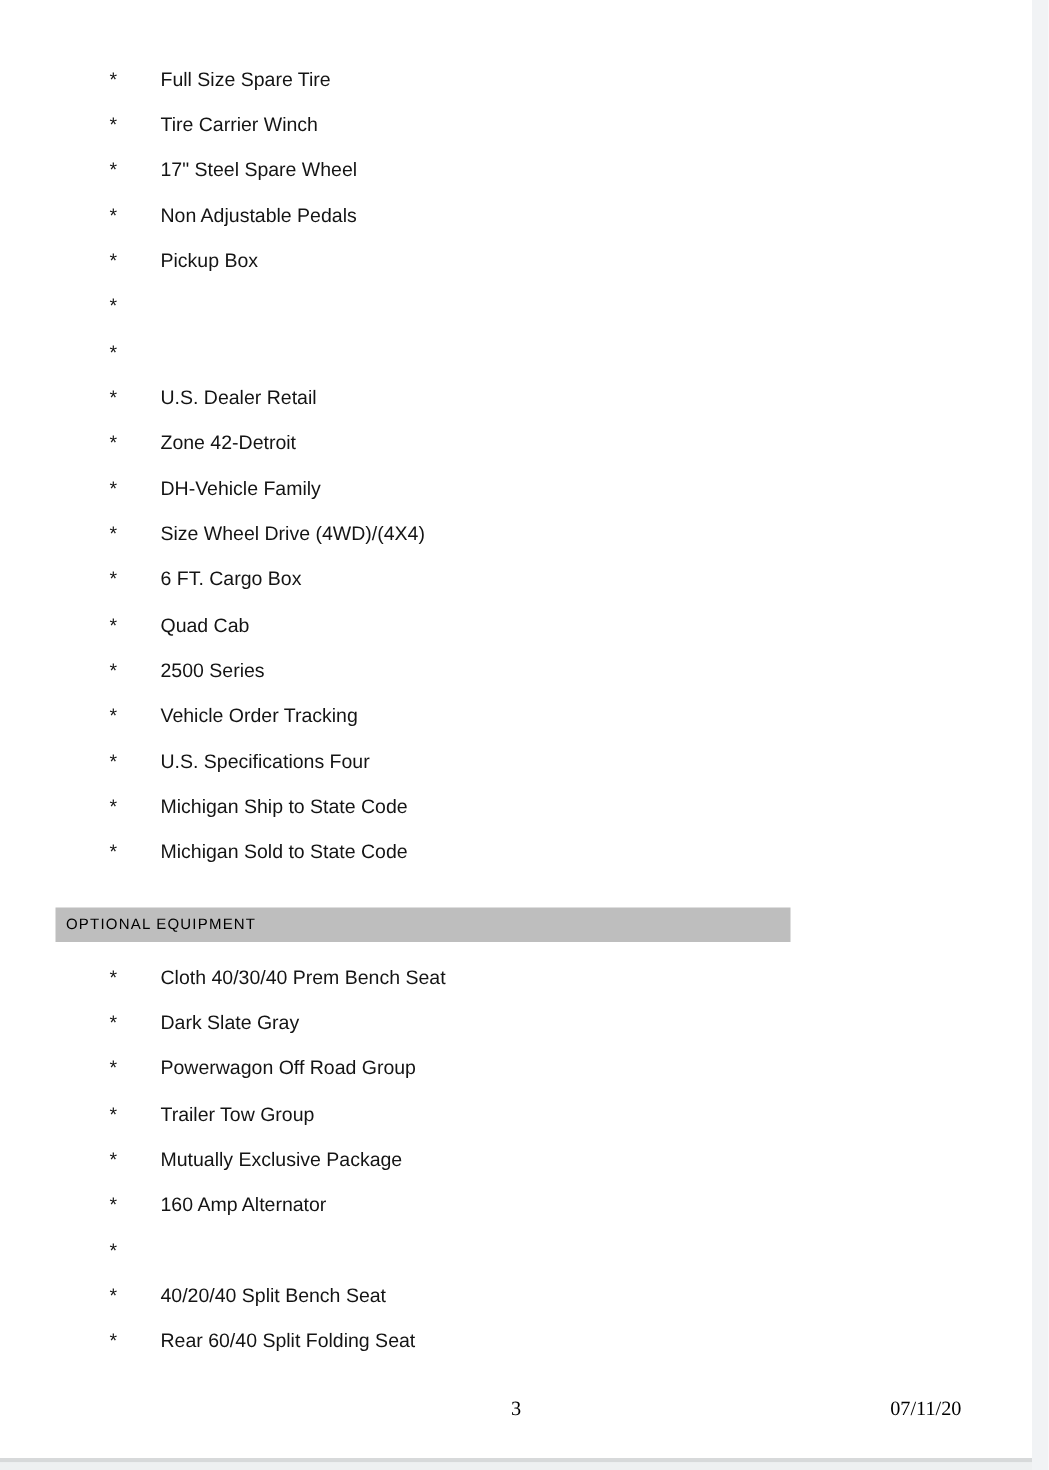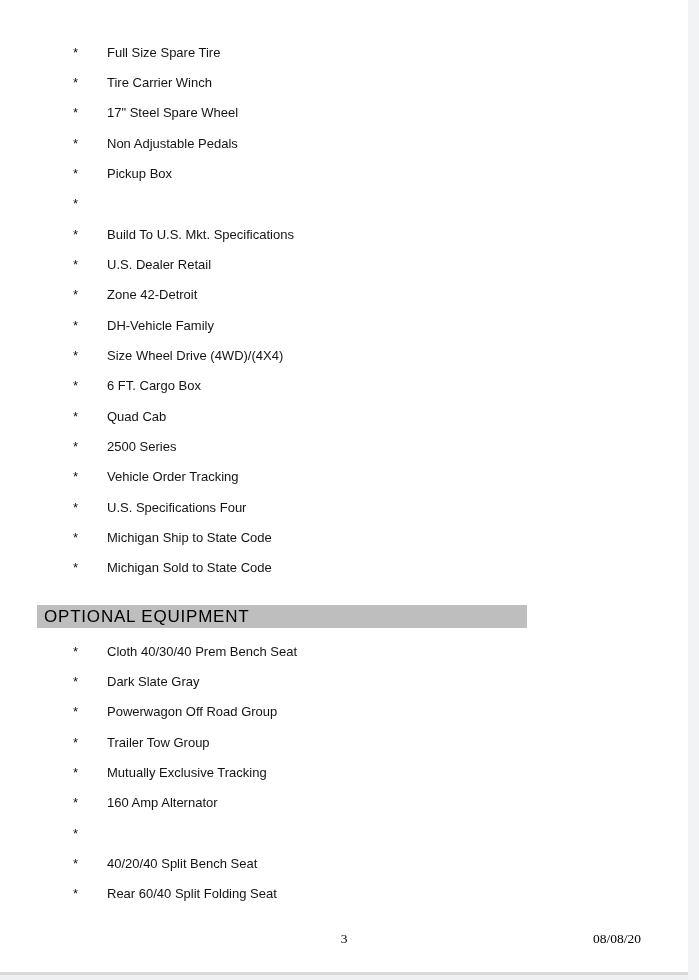--- a/index.html
+++ b/index.html
@@ -59,21 +59,21 @@
     font-size:13px;
     color:var(--body-text);
   }
   
   .section-header{
     position:absolute;left:37px;top:605px;
     width:490px;height:23px;
     box-sizing:border-box;
     background:var(--section-header-bg);
     color:#000;
-    font-size:17px;
+    font-size:10px;
     letter-spacing:0.8px;
     display:flex;align-items:center;
     padding-left:7px;
   }
   
   .footer{
     position:absolute;left:0;top:931px;
     width:688px;height:16px;
     font-family:"Liberation Serif", serif;
     font-size:13.5px;
@@ -92,50 +92,50 @@
 
 <div class="page">
 
   <div class="equipment-list standard">
       <div class="item"><span class="bullet">*</span><span class="item-text">Full Size Spare Tire</span></div>
       <div class="item"><span class="bullet">*</span><span class="item-text">Tire Carrier Winch</span></div>
       <div class="item"><span class="bullet">*</span><span class="item-text">17" Steel Spare Wheel</span></div>
       <div class="item"><span class="bullet">*</span><span class="item-text">Non Adjustable Pedals</span></div>
       <div class="item"><span class="bullet">*</span><span class="item-text">Pickup Box</span></div>
       <div class="item"><span class="bullet">*</span></div>
-      <div class="item"><span class="bullet">*</span><span class="item-text">Build To U.S. Mkt. Specifications</span></div>
+      <div class="item"><span class="bullet">*</span></div>
       <div class="item"><span class="bullet">*</span><span class="item-text">U.S. Dealer Retail</span></div>
       <div class="item"><span class="bullet">*</span><span class="item-text">Zone 42-Detroit</span></div>
       <div class="item"><span class="bullet">*</span><span class="item-text">DH-Vehicle Family</span></div>
       <div class="item"><span class="bullet">*</span><span class="item-text">Size Wheel Drive (4WD)/(4X4)</span></div>
       <div class="item"><span class="bullet">*</span><span class="item-text">6 FT. Cargo Box</span></div>
       <div class="item"><span class="bullet">*</span><span class="item-text">Quad Cab</span></div>
       <div class="item"><span class="bullet">*</span><span class="item-text">2500 Series</span></div>
       <div class="item"><span class="bullet">*</span><span class="item-text">Vehicle Order Tracking</span></div>
       <div class="item"><span class="bullet">*</span><span class="item-text">U.S. Specifications Four</span></div>
       <div class="item"><span class="bullet">*</span><span class="item-text">Michigan Ship to State Code</span></div>
       <div class="item"><span class="bullet">*</span><span class="item-text">Michigan Sold to State Code</span></div>
     </div>
 
   <div class="section-header">OPTIONAL EQUIPMENT</div>
 
   <div class="equipment-list optional">
       <div class="item"><span class="bullet">*</span><span class="item-text">Cloth 40/30/40 Prem Bench Seat</span></div>
       <div class="item"><span class="bullet">*</span><span class="item-text">Dark Slate Gray</span></div>
       <div class="item"><span class="bullet">*</span><span class="item-text">Powerwagon Off Road Group</span></div>
       <div class="item"><span class="bullet">*</span><span class="item-text">Trailer Tow Group</span></div>
-      <div class="item"><span class="bullet">*</span><span class="item-text">Mutually Exclusive Tracking</span></div>
+      <div class="item"><span class="bullet">*</span><span class="item-text">Mutually Exclusive Package</span></div>
       <div class="item"><span class="bullet">*</span><span class="item-text">160 Amp Alternator</span></div>
       <div class="item"><span class="bullet">*</span></div>
       <div class="item"><span class="bullet">*</span><span class="item-text">40/20/40 Split Bench Seat</span></div>
       <div class="item"><span class="bullet">*</span><span class="item-text">Rear 60/40 Split Folding Seat</span></div>
     </div>
 
   <div class="footer">
     <span class="page-number">3</span>
-    <span class="footer-date">08/08/20</span>
+    <span class="footer-date">07/11/20</span>
   </div>
 
   <div class="right-gutter"></div>
   <div class="bottom-edge-line"></div>
   <div class="bottom-gutter"></div>
 
 </div>
 
 </body></html>

